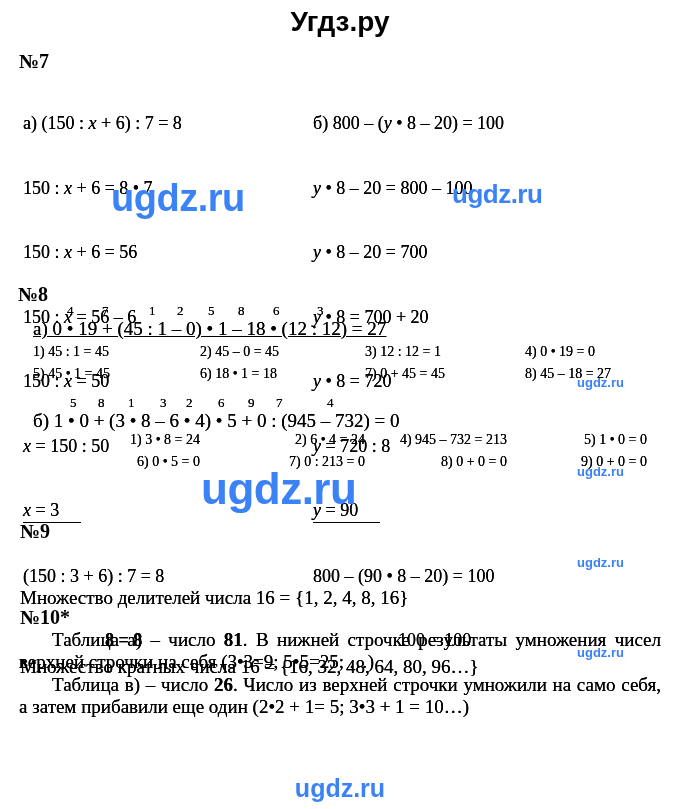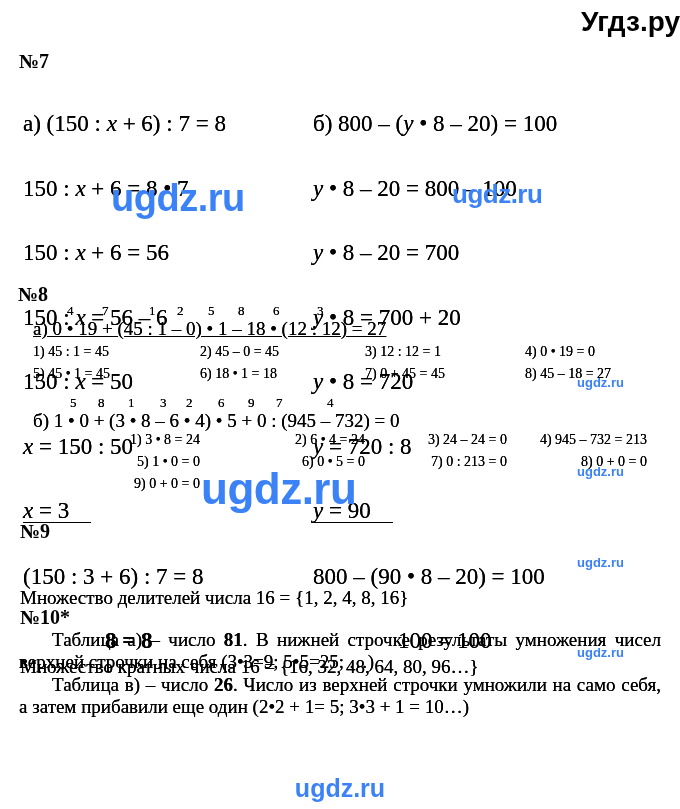--- a/index.html
+++ b/index.html
@@ -6,27 +6,27 @@
   html,body { background:#fff; }
   body {
     width:680px; height:809px;
     font-family:"Liberation Serif", serif;
     color:#000;
   }
   .page { position:relative; width:680px; height:809px; background:#fff; overflow:hidden; }
   .abs { position:absolute; }
 
   .title {
-    left:0; top:6px; width:680px; text-align:right;
+    left:0; top:6px; width:680px; text-align:center;
     font-family:"Liberation Sans", sans-serif; font-weight:bold; font-size:28px;
   }
 
   .heading { font-weight:bold; font-size:20px; line-height:20px; }
 
-  .math { font-size:23px; line-height:21.5px; white-space:pre; text-shadow:0 0 .4px #000; }
+  .math { font-size:18px; line-height:21.5px; white-space:pre; text-shadow:0 0 .4px #000; }
   .math i, .expr i { font-style:italic; }
 
   .uline { display:inline-block; border-bottom:1.6px solid #000; padding-right:22px; }
   .result-a { padding-left:82px;font-weight:bold; }
   .result-b { padding-left:85px; }
 
   .sup-row { height:14px; font-size:13px; line-height:13px; text-shadow:0 0 .3px #000; }
   .sup-row span { position:absolute; top:0; }
   #sup-a span:nth-child(1){left:34px} #sup-a span:nth-child(2){left:69px}
   #sup-a span:nth-child(3){left:116px} #sup-a span:nth-child(4){left:144px}
@@ -131,21 +131,20 @@
     <span>6</span>
     <span>9</span>
     <span>7</span>
     <span>4</span>
   </div>
   <div class="abs expr" style="left:33px; top:410px;">б) 1 • 0 + (3 • 8 – 6 • 4) • 5 + 0 : (945 – 732) = 0</div>
 
   <div id="steps-b" class="abs steps" style="top:429px;">
     <div>1) 3 • 8 = 24</div>
     <div>2) 6 • 4 = 24</div>
-    <div>3) 24 – 24 = 0</div>
     <div>4) 945 – 732 = 213</div>
     <div>5) 1 • 0 = 0</div>
     <div>6) 0 • 5 = 0</div>
     <div>7) 0 : 213 = 0</div>
     <div>8) 0 + 0 = 0</div>
     <div>9) 0 + 0 = 0</div>
   </div>
 
   <div class="abs heading" style="left:20px; top:521px;">№9</div>
   <div class="abs lines" style="left:20px; top:540px;">

